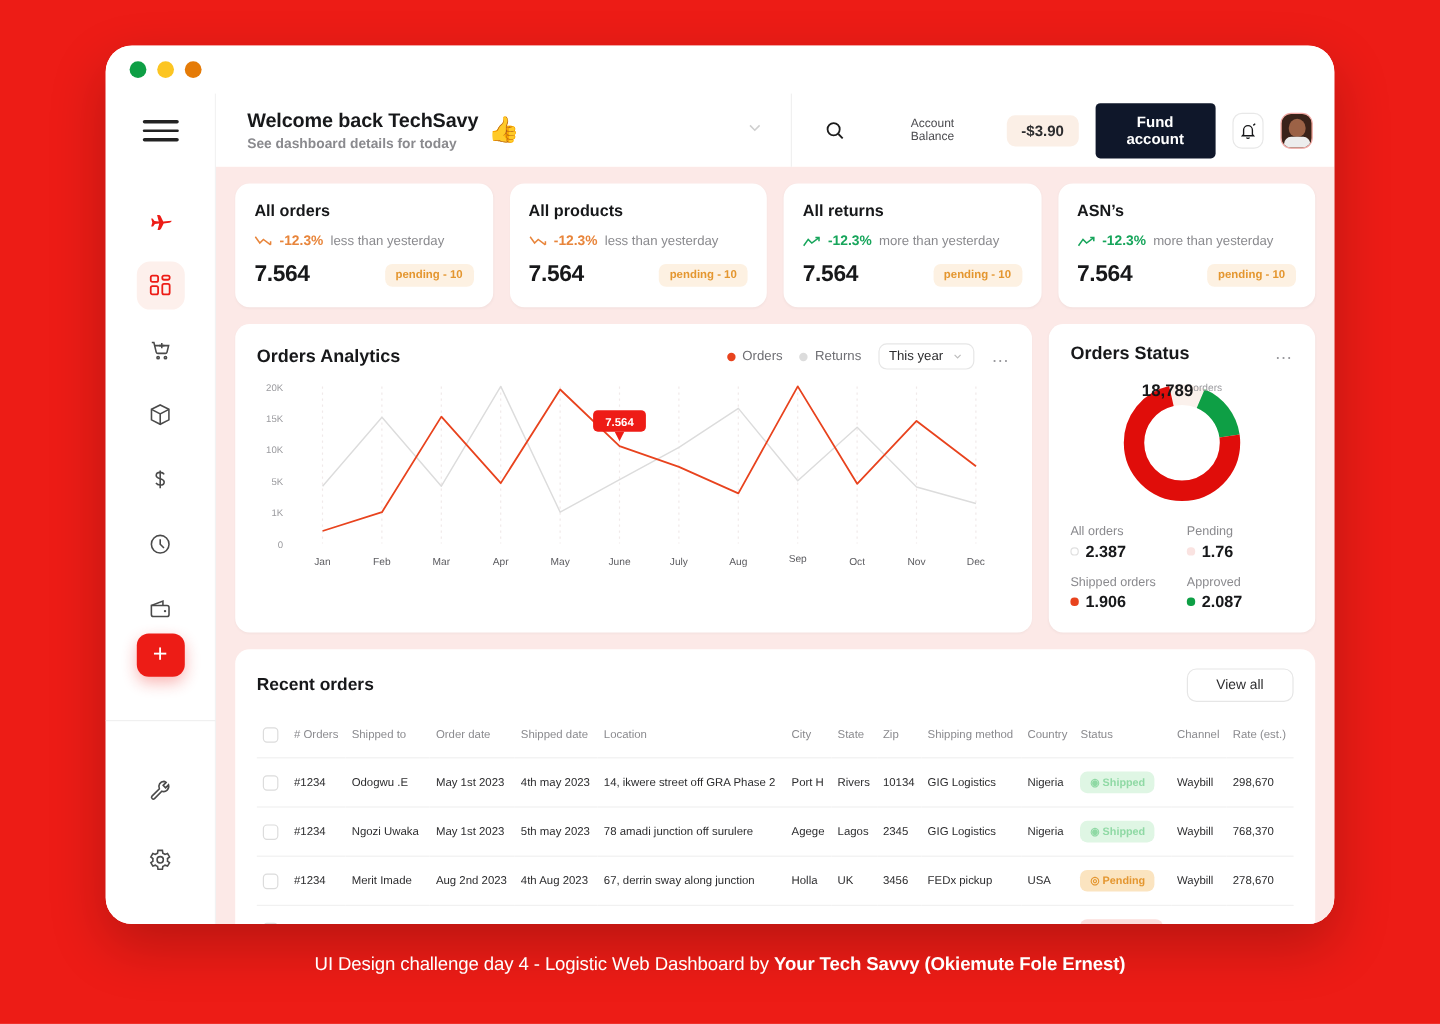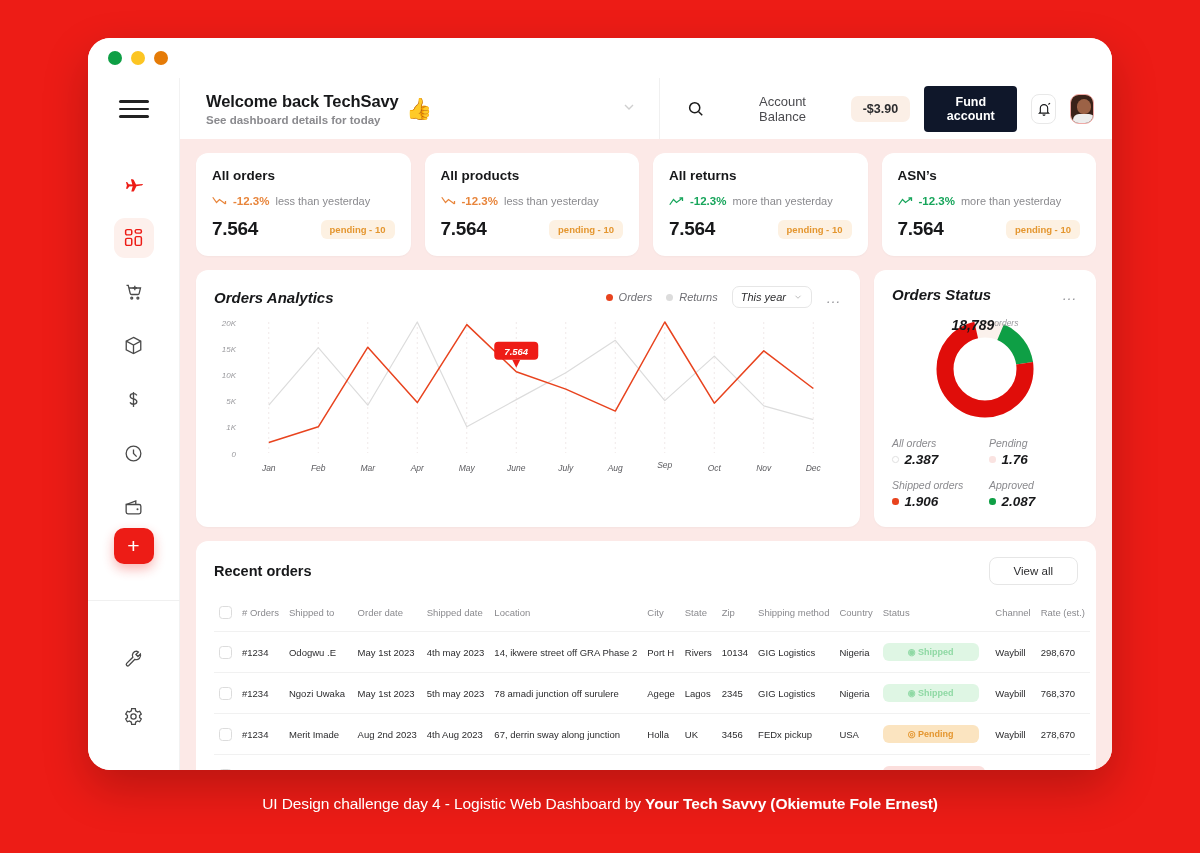--- a/index.html
+++ b/index.html
@@ -63,21 +63,21 @@
     flex: 0 0 480px; display:flex; align-items:center; padding-left: 26px;
     border-right: 1px solid #F0F0F0; position: relative;
   }
   .welcome h1 { font-size: 16.5px; font-weight: 700; color:#17181A; letter-spacing:-.1px;}
   .welcome p { font-size: 11.5px; color:#8A8A8E; margin-top:3px;font-weight:bold; }
   .thumb { font-size: 21px; margin-left: 8px; }
   .chev-wrap { position:absolute; right: 22px; top:50%; transform: translateY(-50%); color:#CFCFCF; cursor:pointer;}
 
   .topright { flex:1 1 auto; display:flex; align-items:center; gap:14px; padding: 0 18px 0 26px; }
   .srch { color:#1B1B1B; cursor:pointer; display:flex; }
-  .bal-label { font-size:13px; color:#4B4B4F; margin-left: 40px; }
+  .bal-label { font-size:10px; color:#4B4B4F; margin-left: 40px; }
   .bal-chip { background:#FBEFE6; color:#2C2C2E; font-size:12.5px; font-weight:600; padding:6px 12px; border-radius:7px;}
   .fund-btn {
     background:#0f172a; color:#fff; font-size:12.5px; font-weight:600;
     border:none; border-radius:4px; padding:9px 14px; cursor:pointer;
   }
   .icon-box {
     width:30px;height:30px;border:1px solid #E8E8E8;border-radius:8px;
     display:flex;align-items:center;justify-content:center;cursor:pointer;background:#fff;
   }
   .avatar {
@@ -99,21 +99,21 @@
   .card h3 { font-size:13.5px; font-weight:700; color:#17181A; }
   .delta { display:flex; align-items:center; gap:6px; margin-top:12px; }
   .delta .pct { font-size:11.5px; font-weight:700; }
   .delta .txt { font-size:11px; color:#8A8A8E; }
   .down .pct { color:#E8853B; }
   .up .pct { color:#17A55B; }
   .card-bot { display:flex; align-items:center; justify-content:space-between; margin-top:11px;}
   .big { font-size:19px; font-weight:700; color:#17181A; letter-spacing:-.3px;}
   .pending { background:#FDF1E2; color:#E4962F; font-size:9.5px; font-weight:600; padding:4px 9px; border-radius:6px;}
 
-  .mid { display:grid; grid-template-columns: 1fr 222px; gap:14px; margin-top:14px;font-style:italic; }
+  .mid { display:grid; grid-template-columns: 1fr 222px; gap:14px; margin-top:14px; }
 
   .panel { background:#fff; border-radius:12px; box-shadow:0 1px 2px rgba(0,0,0,.03); }
   .panel-head { display:flex; align-items:center; justify-content:space-between; padding:16px 18px 0; }
   .panel-head h2 { font-size:15px; font-weight:700; color:#17181A; }
   .legend { display:flex; align-items:center; gap:14px; }
   .lg { display:flex; align-items:center; gap:6px; font-size:11px; color:#6E6E73; }
   .lg b { width:7px;height:7px;border-radius:50%; display:block;}
   .lg.orders b { background:#E8431E; }
   .lg.returns b { background:#DCDCDC; }
   .sel {
@@ -137,21 +137,21 @@
 
   
   .tablecard { background:#fff; border-radius:12px; margin-top:14px; padding:16px 18px 4px; }
   .tbl-head { display:flex; align-items:center; justify-content:space-between; }
   .tbl-head h2 { font-size:14.5px; font-weight:700; color:#17181A; }
   .viewall { border:1px solid #E6E6E6; background:#fff; border-radius:8px; font-size:11.5px; color:#2C2C2E; padding:7px 24px; cursor:pointer;}
   table { width:100%; border-collapse: collapse; margin-top: 14px; }
   th { font-size:9.5px; font-weight:400; color:#8A8A8E; text-align:left; padding:7px 5px 12px; white-space:nowrap;}
   td { font-size:9.5px; color:#2C2C2E; padding:11px 5px; border-top:1px solid #F1F1F1; white-space:nowrap;}
   .cbx { width:13px;height:13px;border:1.4px solid #DCDCDC;border-radius:3.5px; display:block; cursor:pointer; background:#fff;}
-  .badge { display:inline-flex; align-items:center; gap:5px; font-size:9px; font-weight:600; padding:4px 25px; border-radius:6px; }
+  .badge { display:inline-flex; align-items:center; gap:5px; font-size:9px; font-weight:600; padding:4px 8px; border-radius:6px; }
   .badge.shipped { background:#DFF6E4; color:#8FD9A4; }
   .badge.pending { background:#FBE4C0; color:#E4962F; }
   .badge.cancelled { background:#FBDEDC; color:#EE6B62; }
 
   .caption {
     position:absolute; left:0; right:0; top: 795px; text-align:center;
     color:#fff; font-size:15.5px; letter-spacing:-.1px;
   }
   .caption b { font-weight:700; }
 </style>

